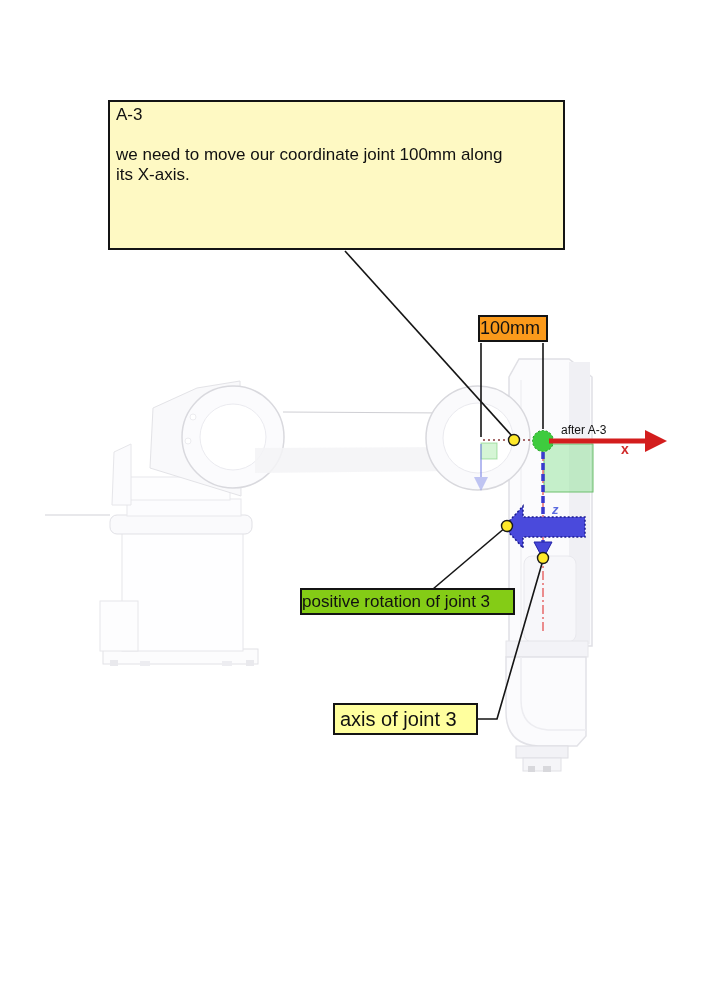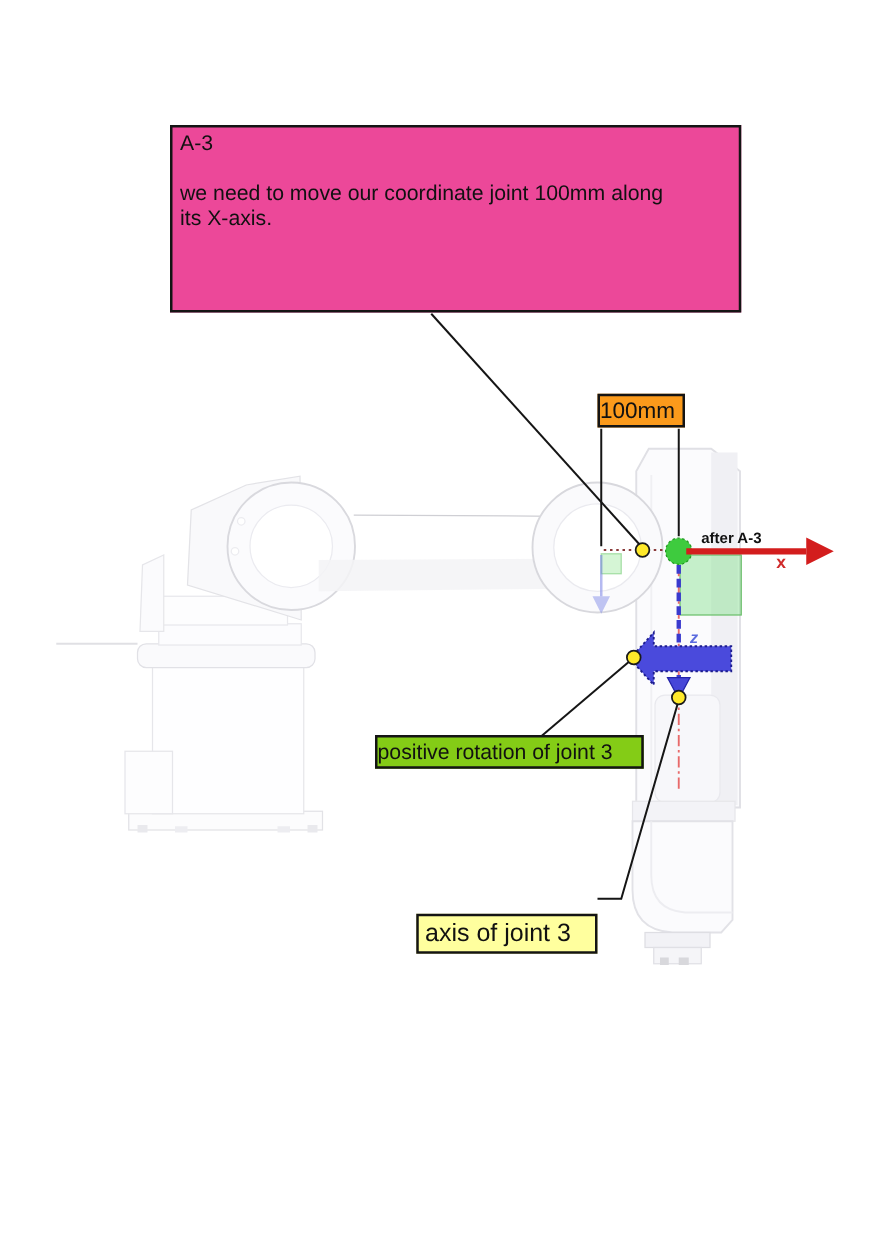--- a/index.html
+++ b/index.html
@@ -6,38 +6,38 @@
   .canvas{
     position:relative;width:707px;height:1000px;background:#ffffff;
     font-family:"Liberation Sans",sans-serif;overflow:hidden;
   }
   .layer{position:absolute;left:0;top:0;}
   .box{
     position:absolute;box-sizing:border-box;border:2px solid #141414;
     color:#111;
   }
   .note-box{
-    left:108px;top:100px;width:457px;height:150px;background:#ec4899;
-    font-size:17px;line-height:20px;padding:3px 6px;margin-left:28px;
+    left:108px;top:100px;width:457px;height:150px;background:#fef9c3;
+    font-size:17px;line-height:20px;padding:3px 6px;
   }
   .note-box .spacer{height:20px;}
   .dim-label{
     left:478px;top:315px;width:70px;height:27px;background:#FB9A1B;
     font-size:18px;line-height:23px;text-align:left;
   }
   .rot-label{
     left:300px;top:588px;width:215px;height:27px;background:#84cc16;
     font-size:17px;line-height:23px;padding-left:0;
   }
   .axis-label{
     left:333px;top:703px;width:145px;height:32px;background:#FFFF9E;
-    font-size:20px;line-height:28px;padding-left:5px;margin-top:28px;
+    font-size:20px;line-height:28px;padding-left:5px;
   }
   .tag{position:absolute;white-space:nowrap;}
-  .after-tag{left:561px;top:423px;font-size:12px;font-weight:bold;color:#111;}
+  .after-tag{left:561px;top:423px;font-size:12px;font-weight:normal;color:#111;}
   .x-tag{left:621px;top:441px;font-size:14px;font-weight:bold;color:#D02A2A;}
   .z-tag{left:552px;top:502px;font-size:13px;font-style:italic;font-weight:bold;color:#5B6BDF;}
 </style>
 </head>
 <body>
 
 <div class="canvas">
 
   <svg class="layer" width="707" height="1000" viewBox="0 0 707 1000">
 

